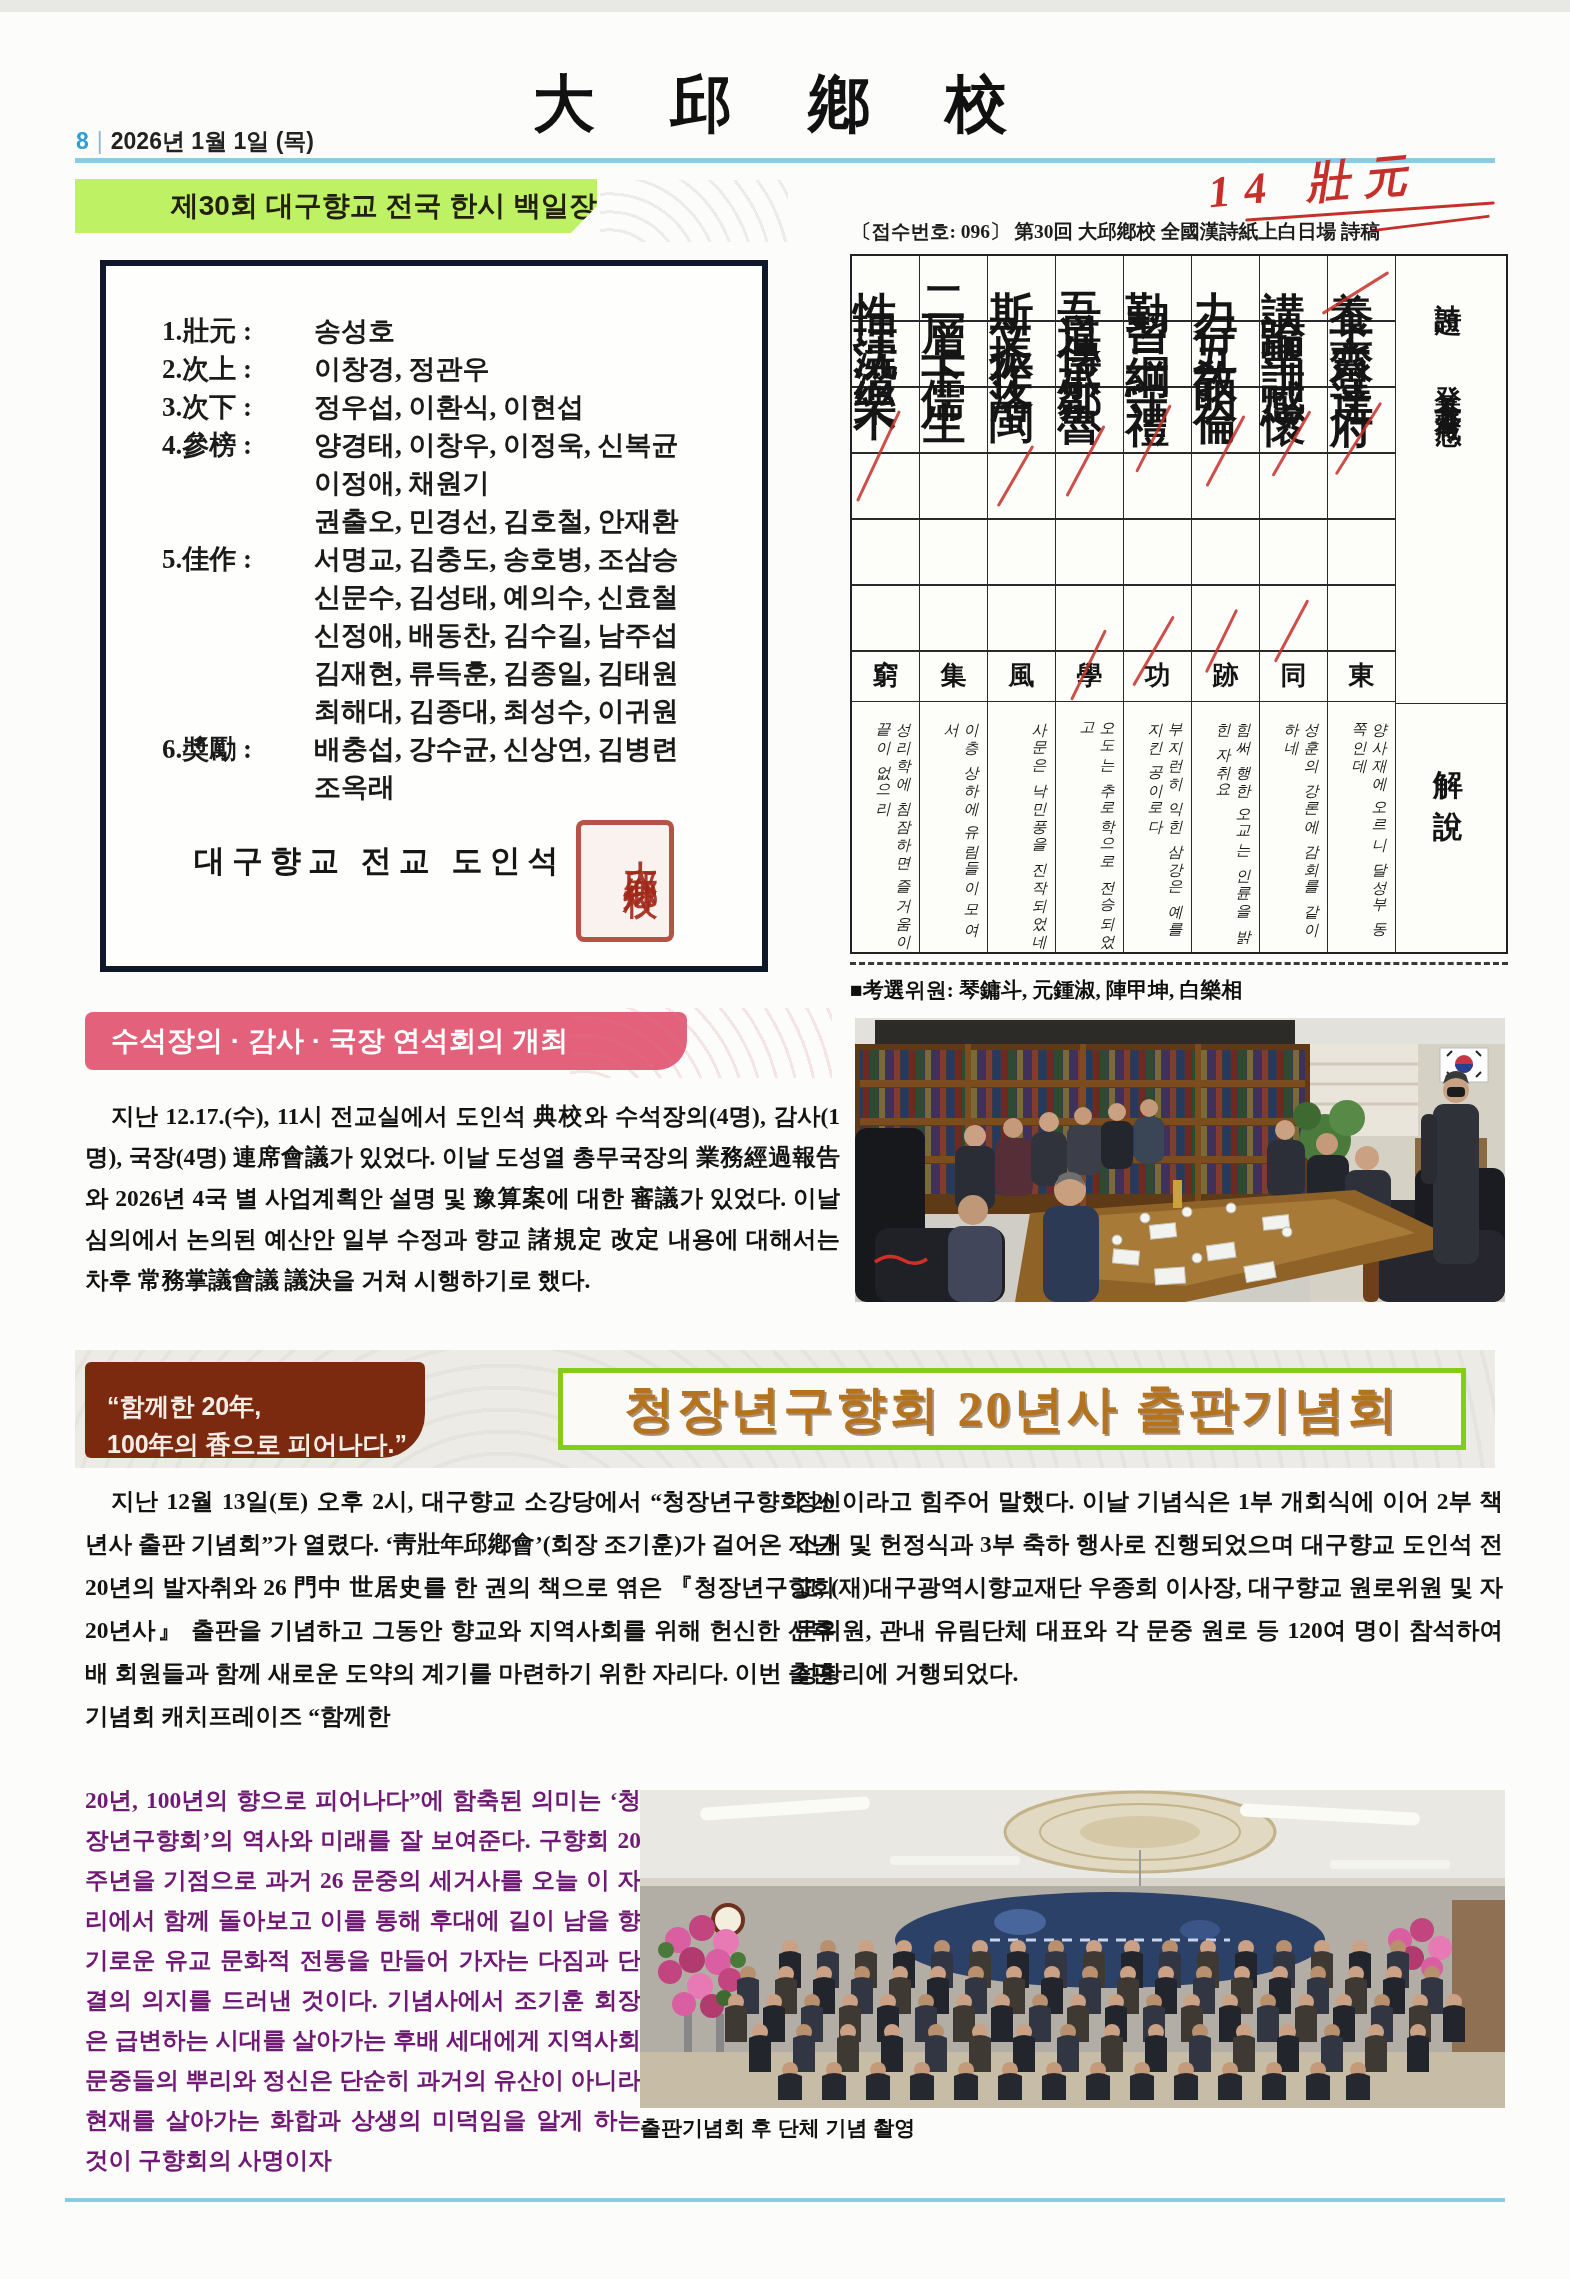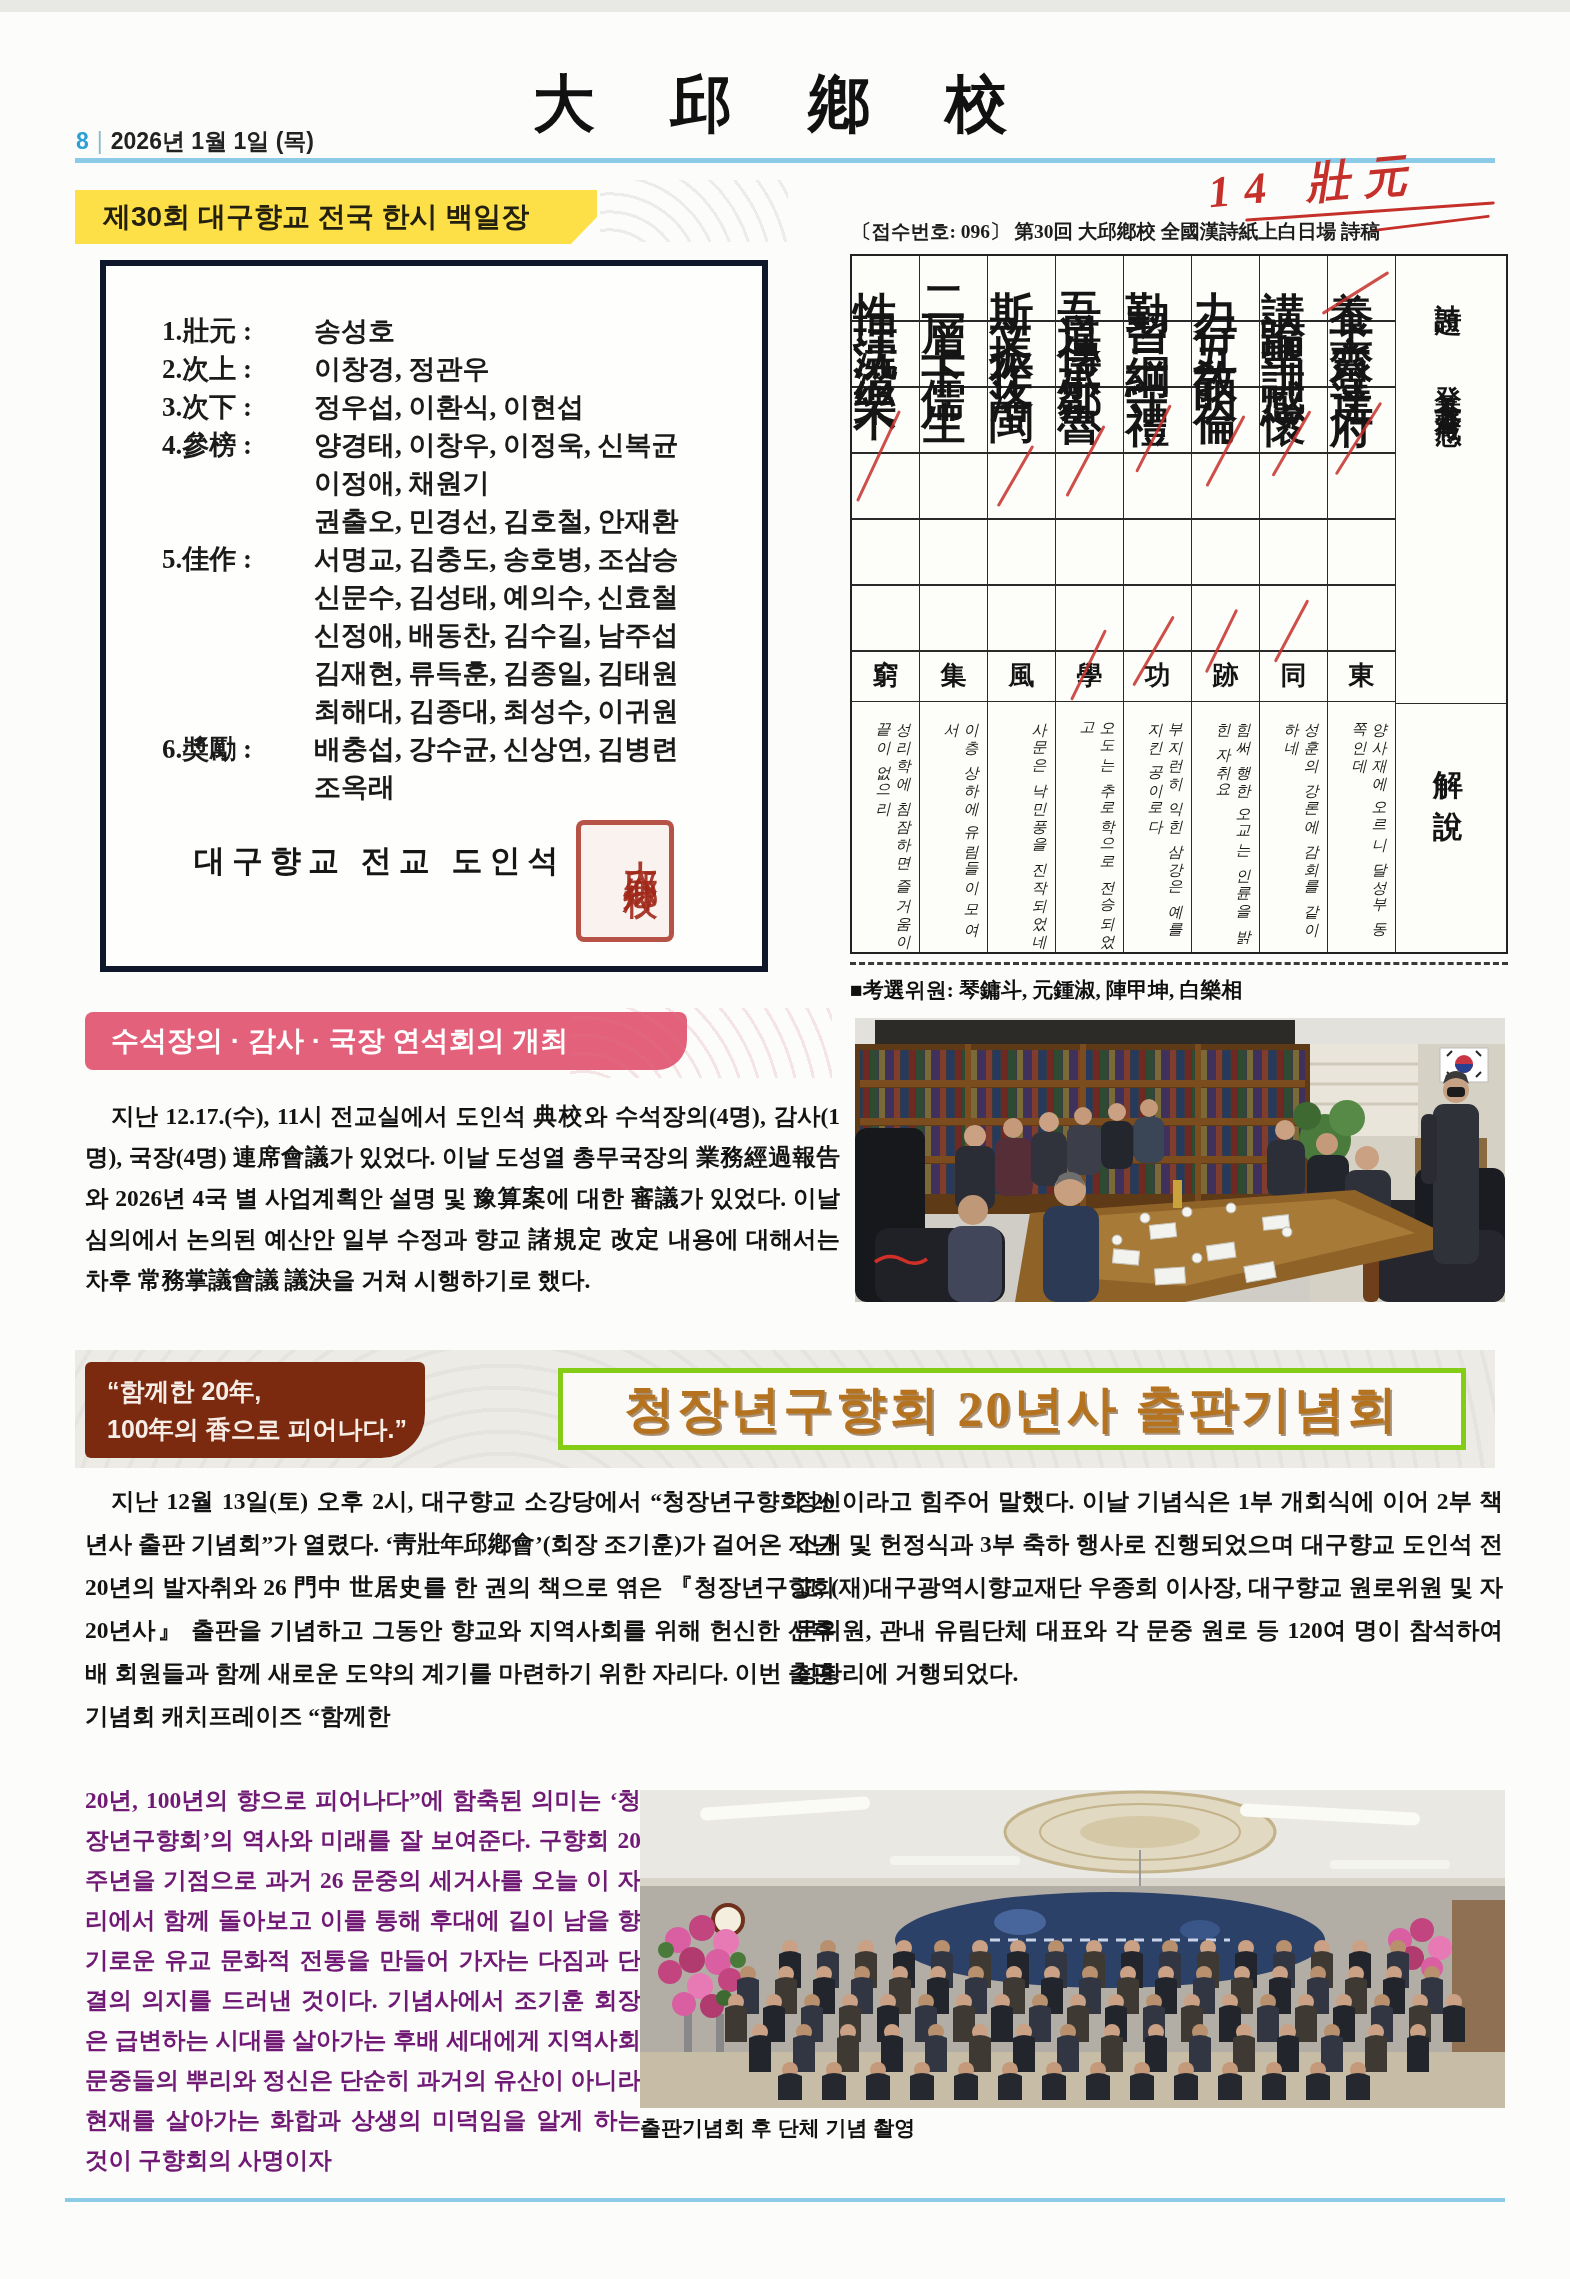--- a/index.html
+++ b/index.html
@@ -13,24 +13,24 @@
     font-family:"Liberation Sans", sans-serif; font-size:23px; font-weight:bold; color:#222; }
   .header-info .pno { color:#2e9fd4; }
   .header-info .sep { color:#8fb9cf; font-weight:normal; padding:0 8px; }
   .masthead { position:absolute; left:0; right:0; top:50px; text-align:center;
     font-size:62px; font-weight:bold; letter-spacing:30px; color:#111; }
   .rule-blue { position:absolute; background:#8ccbe8; }
   #rule-top { left:75px; top:146px; width:1420px; height:5px; }
   #rule-bottom { left:65px; top:2186px; width:1440px; height:4px; }
 
   
-  .banner-yellow { position:absolute; left:75px; top:178px; width:522px; height:54px;
-    background:#fde047; color:#24200f; font-family:"Liberation Sans",sans-serif;
+  .banner-yellow { position:absolute; left:75px; top:167px; width:522px; height:54px;
+    background:#bef264; color:#24200f; font-family:"Liberation Sans",sans-serif;
     font-weight:bold; font-size:28px; line-height:54px; padding-left:28px;
-    clip-path:polygon(0 0,100% 0,100% 50%,95% 100%,0 100%); }
+    clip-path:polygon(0 0,100% 0,100% 50%,95% 100%,0 100%);text-align:right; }
   .decor { position:absolute;
     background:repeating-radial-gradient(circle at 5% 170%, rgba(120,120,120,.12) 0 3px, transparent 3px 18px); }
   #decor-yellow { left:600px; top:168px; width:188px; height:62px; }
   #decor-pink { left:570px; top:996px; width:262px; height:70px;
     background:repeating-radial-gradient(circle at 5% 170%, rgba(214,120,140,.18) 0 3px, transparent 3px 18px); }
 
   .winner-box { position:absolute; left:100px; top:248px; width:668px; height:712px;
     border:6px solid #0f172a; background:#fefefc; }
   .wrows { position:absolute; left:56px; top:46px; }
   .wrow { display:flex; font-size:27px; font-weight:bold; color:#1b1b1b;
@@ -84,21 +84,21 @@
   .photo-frame { position:absolute; overflow:hidden; background:#d8d6d0; }
   #photo1 { left:855px; top:1006px; width:650px; height:284px; }
   #photo2 { left:640px; top:1778px; width:865px; height:318px; }
 
   
   .band { position:absolute; left:75px; top:1338px; width:1420px; height:118px;
     background:#ecebe6;
     background-image:repeating-radial-gradient(circle at 30% 220%, rgba(140,140,140,.08) 0 4px, transparent 4px 22px); }
   .quote-box { position:absolute; left:85px; top:1350px; width:340px; height:96px;
     background:#7b2a10; color:#f6eee6; border-radius:6px 6px 44px 6px;
-    font-family:"Liberation Sans",sans-serif; font-weight:bold; padding:13px 0 0 22px; }
+    font-family:"Liberation Sans",sans-serif; font-weight:bold; padding:28px 0 0 22px; }
   .quote-l1 { font-size:25px; }
   .quote-l2 { font-size:25px; margin-top:5px; }
   .title-box { position:absolute; left:558px; top:1356px; width:908px; height:82px;
     background:#fbfaf7; border:5px solid #84cc16; display:flex; align-items:center; justify-content:center; }
   .title-text { font-size:50px; font-weight:bold; color:#b5731f; letter-spacing:3px;
     white-space:nowrap; text-shadow:2px 2px 0 rgba(98,56,12,.55); }
   .colA { position:absolute; left:85px; top:1468px; width:750px; max-height:302px; overflow:hidden;
     font-size:23.5px; line-height:43px; font-weight:bold; text-align:justify; text-indent:26px; color:#131313; }
   .colR { position:absolute; left:795px; top:1468px; width:708px; max-height:308px; overflow:hidden;
     font-size:23.5px; line-height:43px; font-weight:bold; text-align:justify; color:#131313; }

